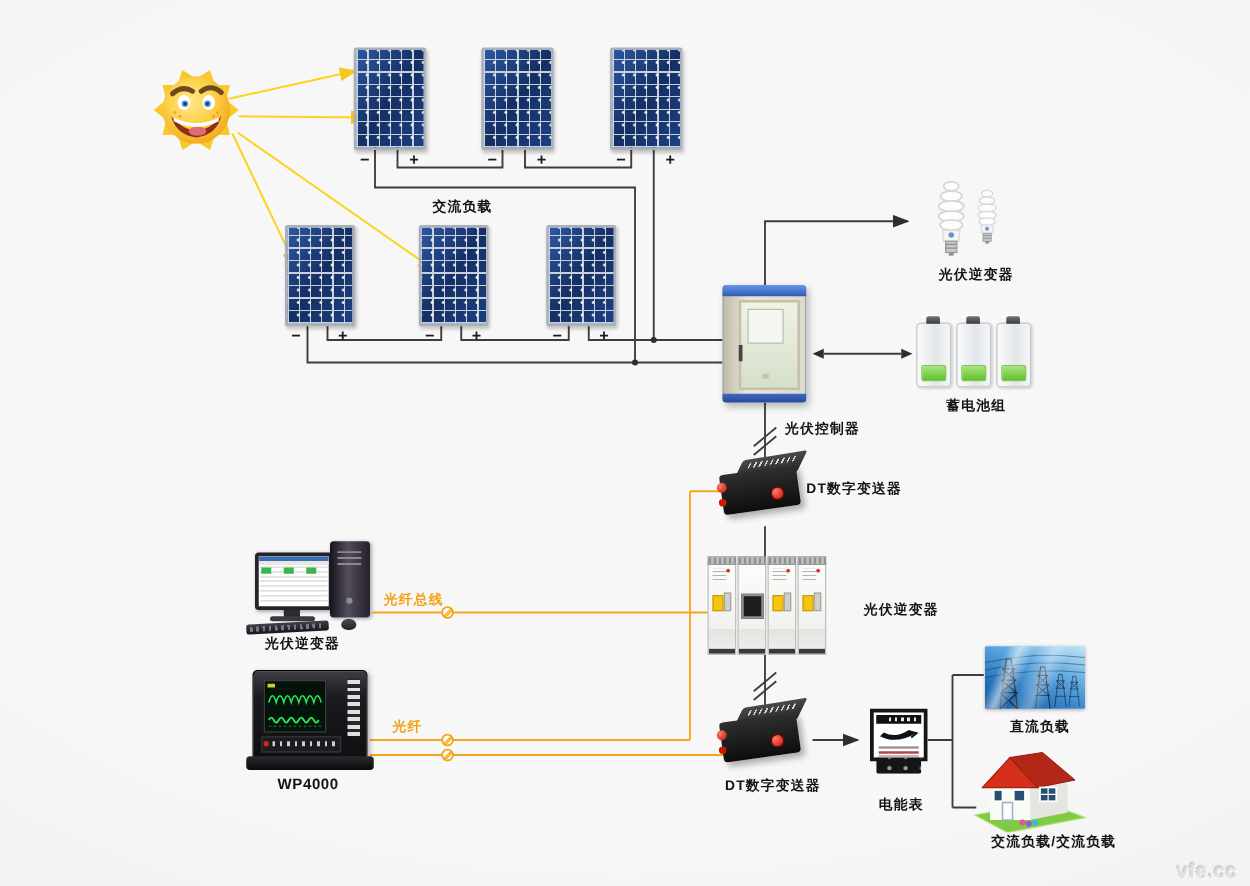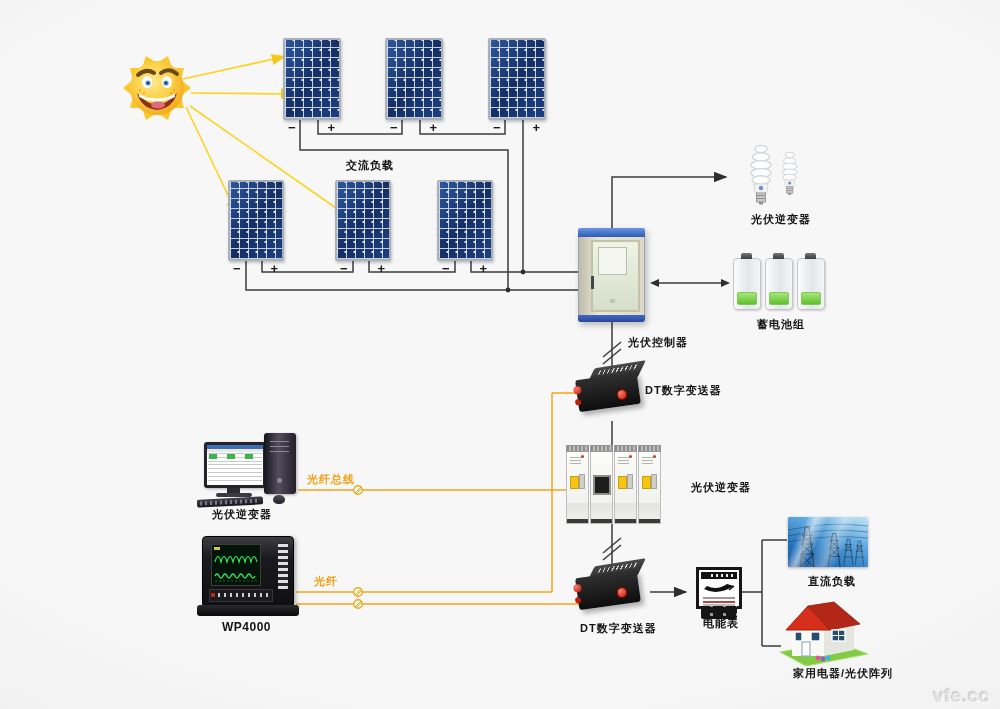--- a/index.html
+++ b/index.html
@@ -129,21 +129,21 @@
   .gridimg{left:788px;top:517px;width:80px;height:50px;overflow:hidden;border-radius:1px;
     box-shadow:0 1px 3px rgba(0,0,0,.3);
     background:linear-gradient(205deg,#c4e6f8 0%,#62abe2 35%,#2170ba 75%,#175a9e 100%);}
   .gridimg::before{content:"";position:absolute;top:0;left:0;right:0;bottom:0;
     background:linear-gradient(115deg, transparent 18%, rgba(255,255,255,.55) 28%, transparent 40%, rgba(255,255,255,.35) 56%, transparent 68%);}
   
   .house{left:778px;top:598px;width:92px;height:68px;}
   
   .bulbs{left:742px;top:138px;width:62px;height:90px;}
   
-  .wm{position:absolute;right:10px;bottom:2px;z-index:4;font-weight:bold;font-size:19px;letter-spacing:.5px;
+  .wm{position:absolute;right:10px;bottom:2px;z-index:4;font-weight:bold;font-size:16px;letter-spacing:.5px;
     color:#e0e0e0;text-shadow:1px 1px 0 #fafafa,-1px -1px 1px #c6c6c6;}
 </style>
 </head>
 <body>
 
 <div class="stage">
 
   <svg class="wires" width="1000" height="709" viewBox="0 0 1000 709">
     <defs>
       <marker id="ab" markerWidth="9" markerHeight="7" refX="8" refY="3.5" orient="auto">
@@ -395,22 +395,22 @@
     <circle cx="50" cy="60" r="2.4" fill="#3fb4e8"></circle>
   </svg>
 
   <div class="lbl" style="left:346px;top:158px;">交流负载</div>
   <div class="lbl" style="left:628px;top:303px;margin-top:32px;">光伏控制器</div>
   <div class="lbl" style="left:751px;top:212px;">光伏逆变器</div>
   <div class="lbl" style="left:757px;top:317px;">蓄电池组</div>
   <div class="lbl" style="left:645px;top:383px;">DT数字变送器</div>
   <div class="lbl" style="left:691px;top:480px;">光伏逆变器</div>
   <div class="lbl" style="left:580px;top:621px;">DT数字变送器</div>
-  <div class="lbl" style="left:703px;top:616px;text-align:right;">电能表</div>
+  <div class="lbl" style="left:703px;top:636px;text-align:right;">电能表</div>
   <div class="lbl" style="left:808px;top:574px;">直流负载</div>
-  <div class="lbl" style="left:793px;top:666px;">家用电器/光伏阵列</div>
+  <div class="lbl" style="left:793px;top:666px;">交流负载/交流负载</div>
   <div class="lbl" style="left:212px;top:507px;">光伏逆变器</div>
   <div class="lbl" style="left:222px;top:620px;font-size:12px;letter-spacing:.5px;">WP4000</div>
   <div class="lbl orange" style="left:307px;top:472px;">光纤总线</div>
   <div class="lbl orange" style="left:314px;top:574px;">光纤</div>
 
   <div class="wm">vfe.cc</div>
 </div>
 
 </body></html>

